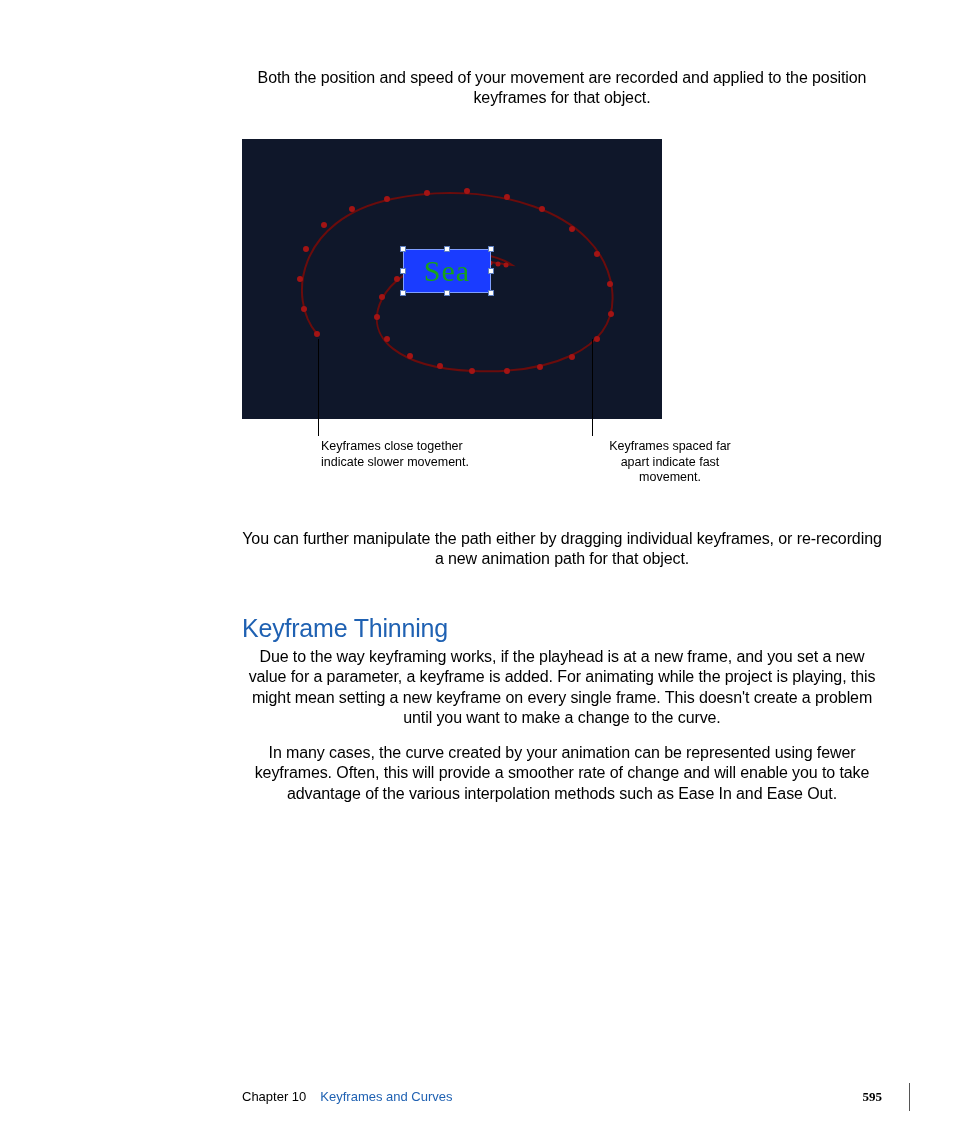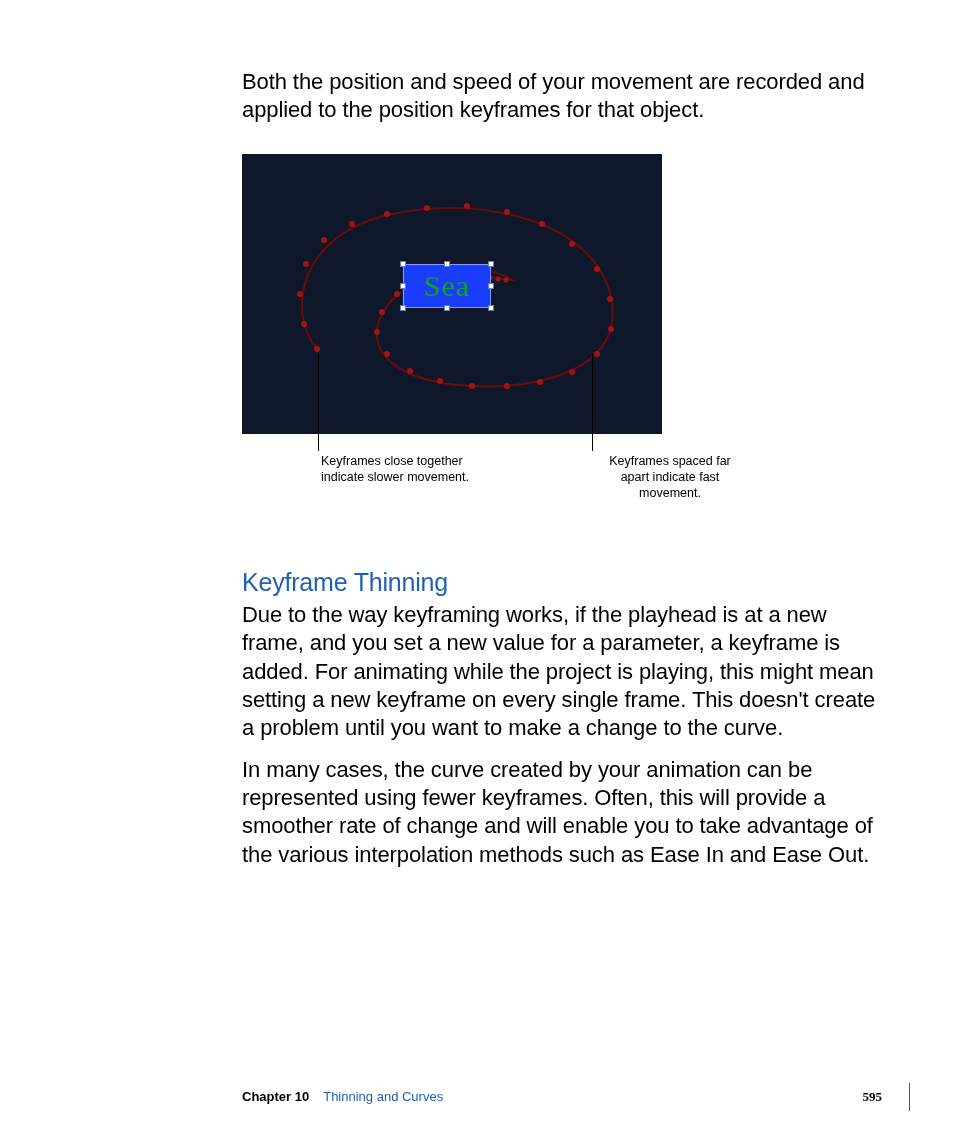--- a/index.html
+++ b/index.html
@@ -11,24 +11,25 @@
     position: relative;
     color: #000;
   }
   .content {
     position: absolute;
     left: 242px;
     top: 68px;
     width: 640px;
   }
   .para {
-    font-size: 22px;
+    font-size: 16px;
     line-height: 1.28;
     margin-bottom: 14px;
     letter-spacing: -0.1px;
+    text-align: center;
   }
   .figure-wrap {
     margin-top: 30px;
     margin-bottom: 20px;
   }
   .figure {
     width: 420px;
     height: 280px;
     background: #0f172a;
     position: relative;
@@ -113,21 +114,21 @@
   .footer {
     position: absolute;
     left: 242px;
     bottom: 40px;
     width: 640px;
     display: flex;
     align-items: baseline;
     font-size: 13px;
   }
   .footer .chap {
-    font-weight: 700;
+    font-weight: 400;
     margin-right: 14px;
   }
   .footer .title {
     color: #1F61B2;
   }
   .footer .page {
     margin-left: auto;
     font-weight: 700;
     font-family: Liberation Serif, serif;
   }
@@ -214,27 +215,28 @@
       </div>
     </div>
     <div class="callouts">
       <div class="callout-line-left"></div>
       <div class="callout-line-right"></div>
       <div class="callout-text ct-left">Keyframes close together indicate slower movement.</div>
       <div class="callout-text ct-right">Keyframes spaced far apart indicate fast movement.</div>
     </div>
   </div>
 
+  <p class="para">You can further manipulate the path either by dragging individual keyframes, or re-recording a new animation path for that object.</p>
 
   <h2 class="heading">Keyframe Thinning</h2>
 
   <p class="para">Due to the way keyframing works, if the playhead is at a new frame, and you set a new value for a parameter, a keyframe is added. For animating while the project is playing, this might mean setting a new keyframe on every single frame. This doesn't create a problem until you want to make a change to the curve.</p>
 
   <p class="para">In many cases, the curve created by your animation can be represented using fewer keyframes. Often, this will provide a smoother rate of change and will enable you to take advantage of the various interpolation methods such as Ease In and Ease Out.</p>
 
 </div>
 
 <div class="footer">
   <span class="chap">Chapter 10</span>
-  <span class="title">Thinning and Curves</span>
+  <span class="title">Keyframes and Curves</span>
   <span class="page">595</span>
 </div>
 <div class="footer-rule"></div>
 
 </body></html>

